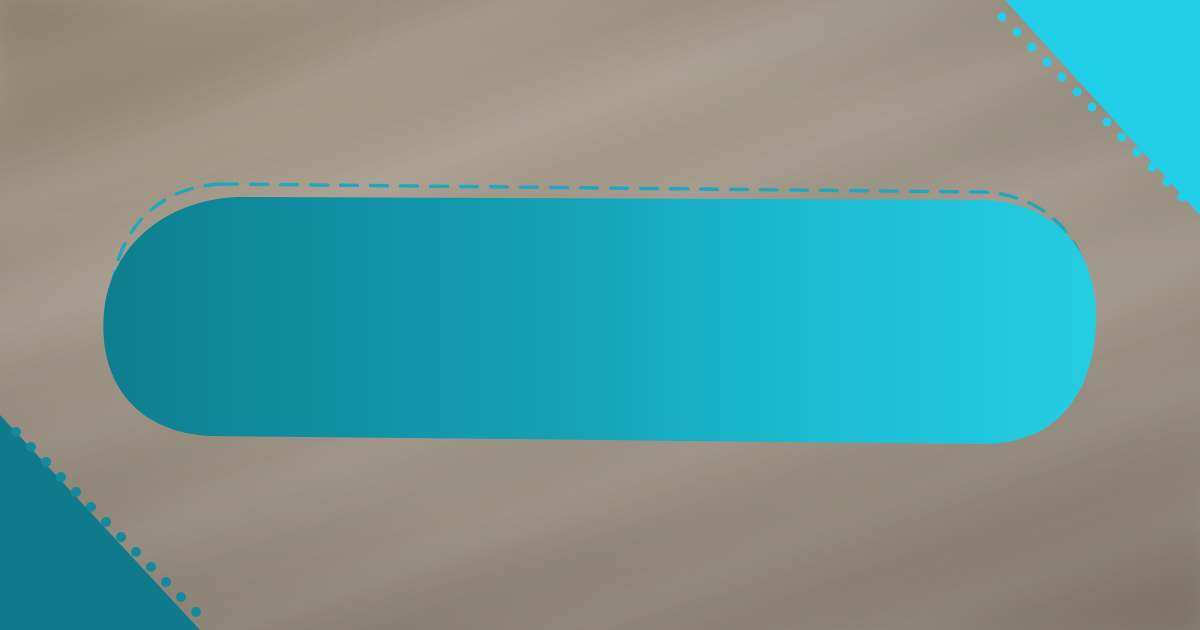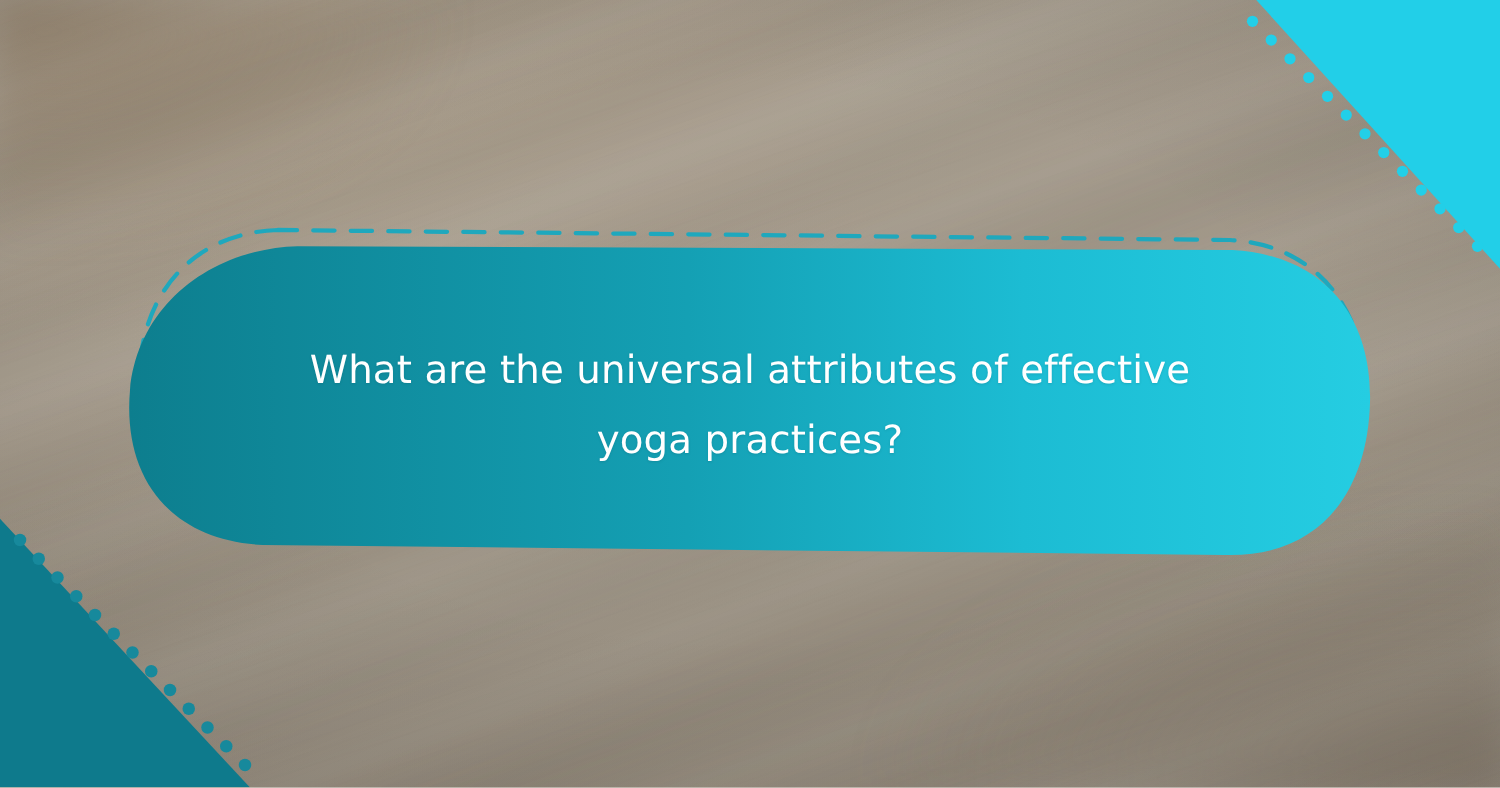--- a/index.html
+++ b/index.html
@@ -182,16 +182,14 @@
 
     <path d="M 238,197
              C 168,199 110,245 104,312
              C 98,380 134,432 210,436
              L 980,444
              C 1054,446 1094,396 1096,322
              C 1098,250 1056,204 986,200
              Z" fill="url(#bannerGrad)"></path>
   </svg>
 
-  <div class="banner-text">What are the universal attributes of effective
-yoga practices?</div>
 
 </div>
 
 </body></html>

